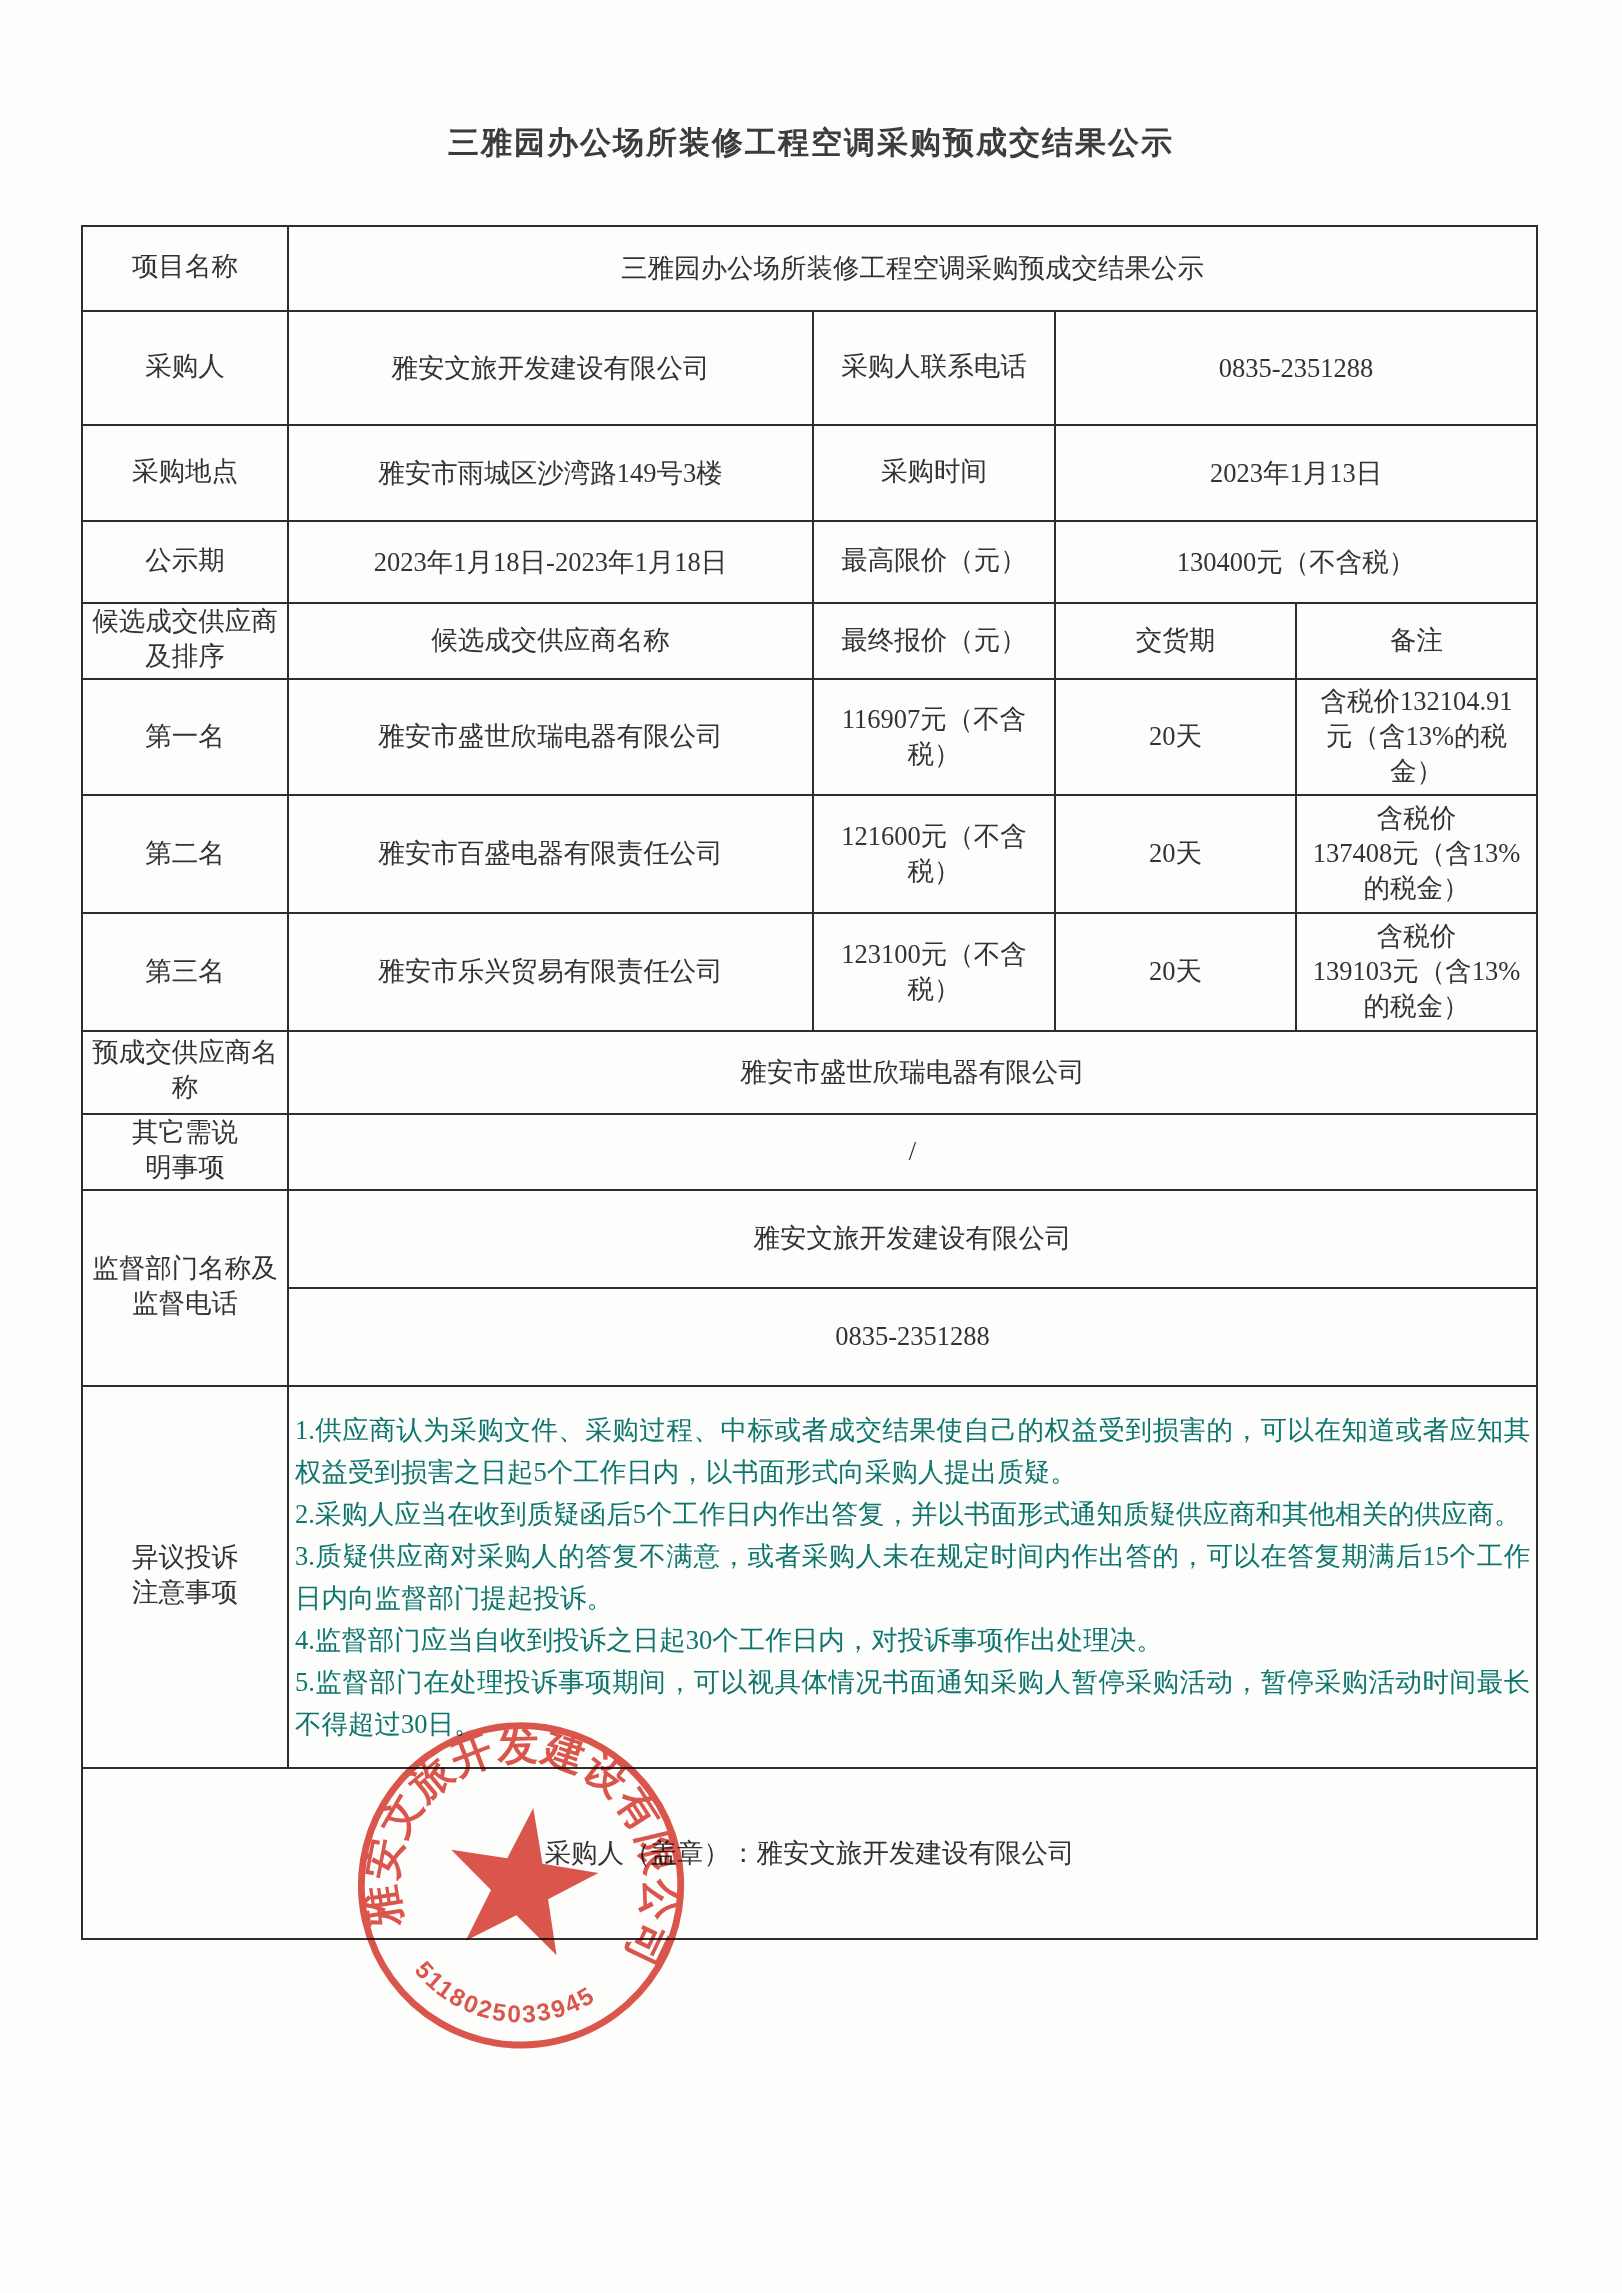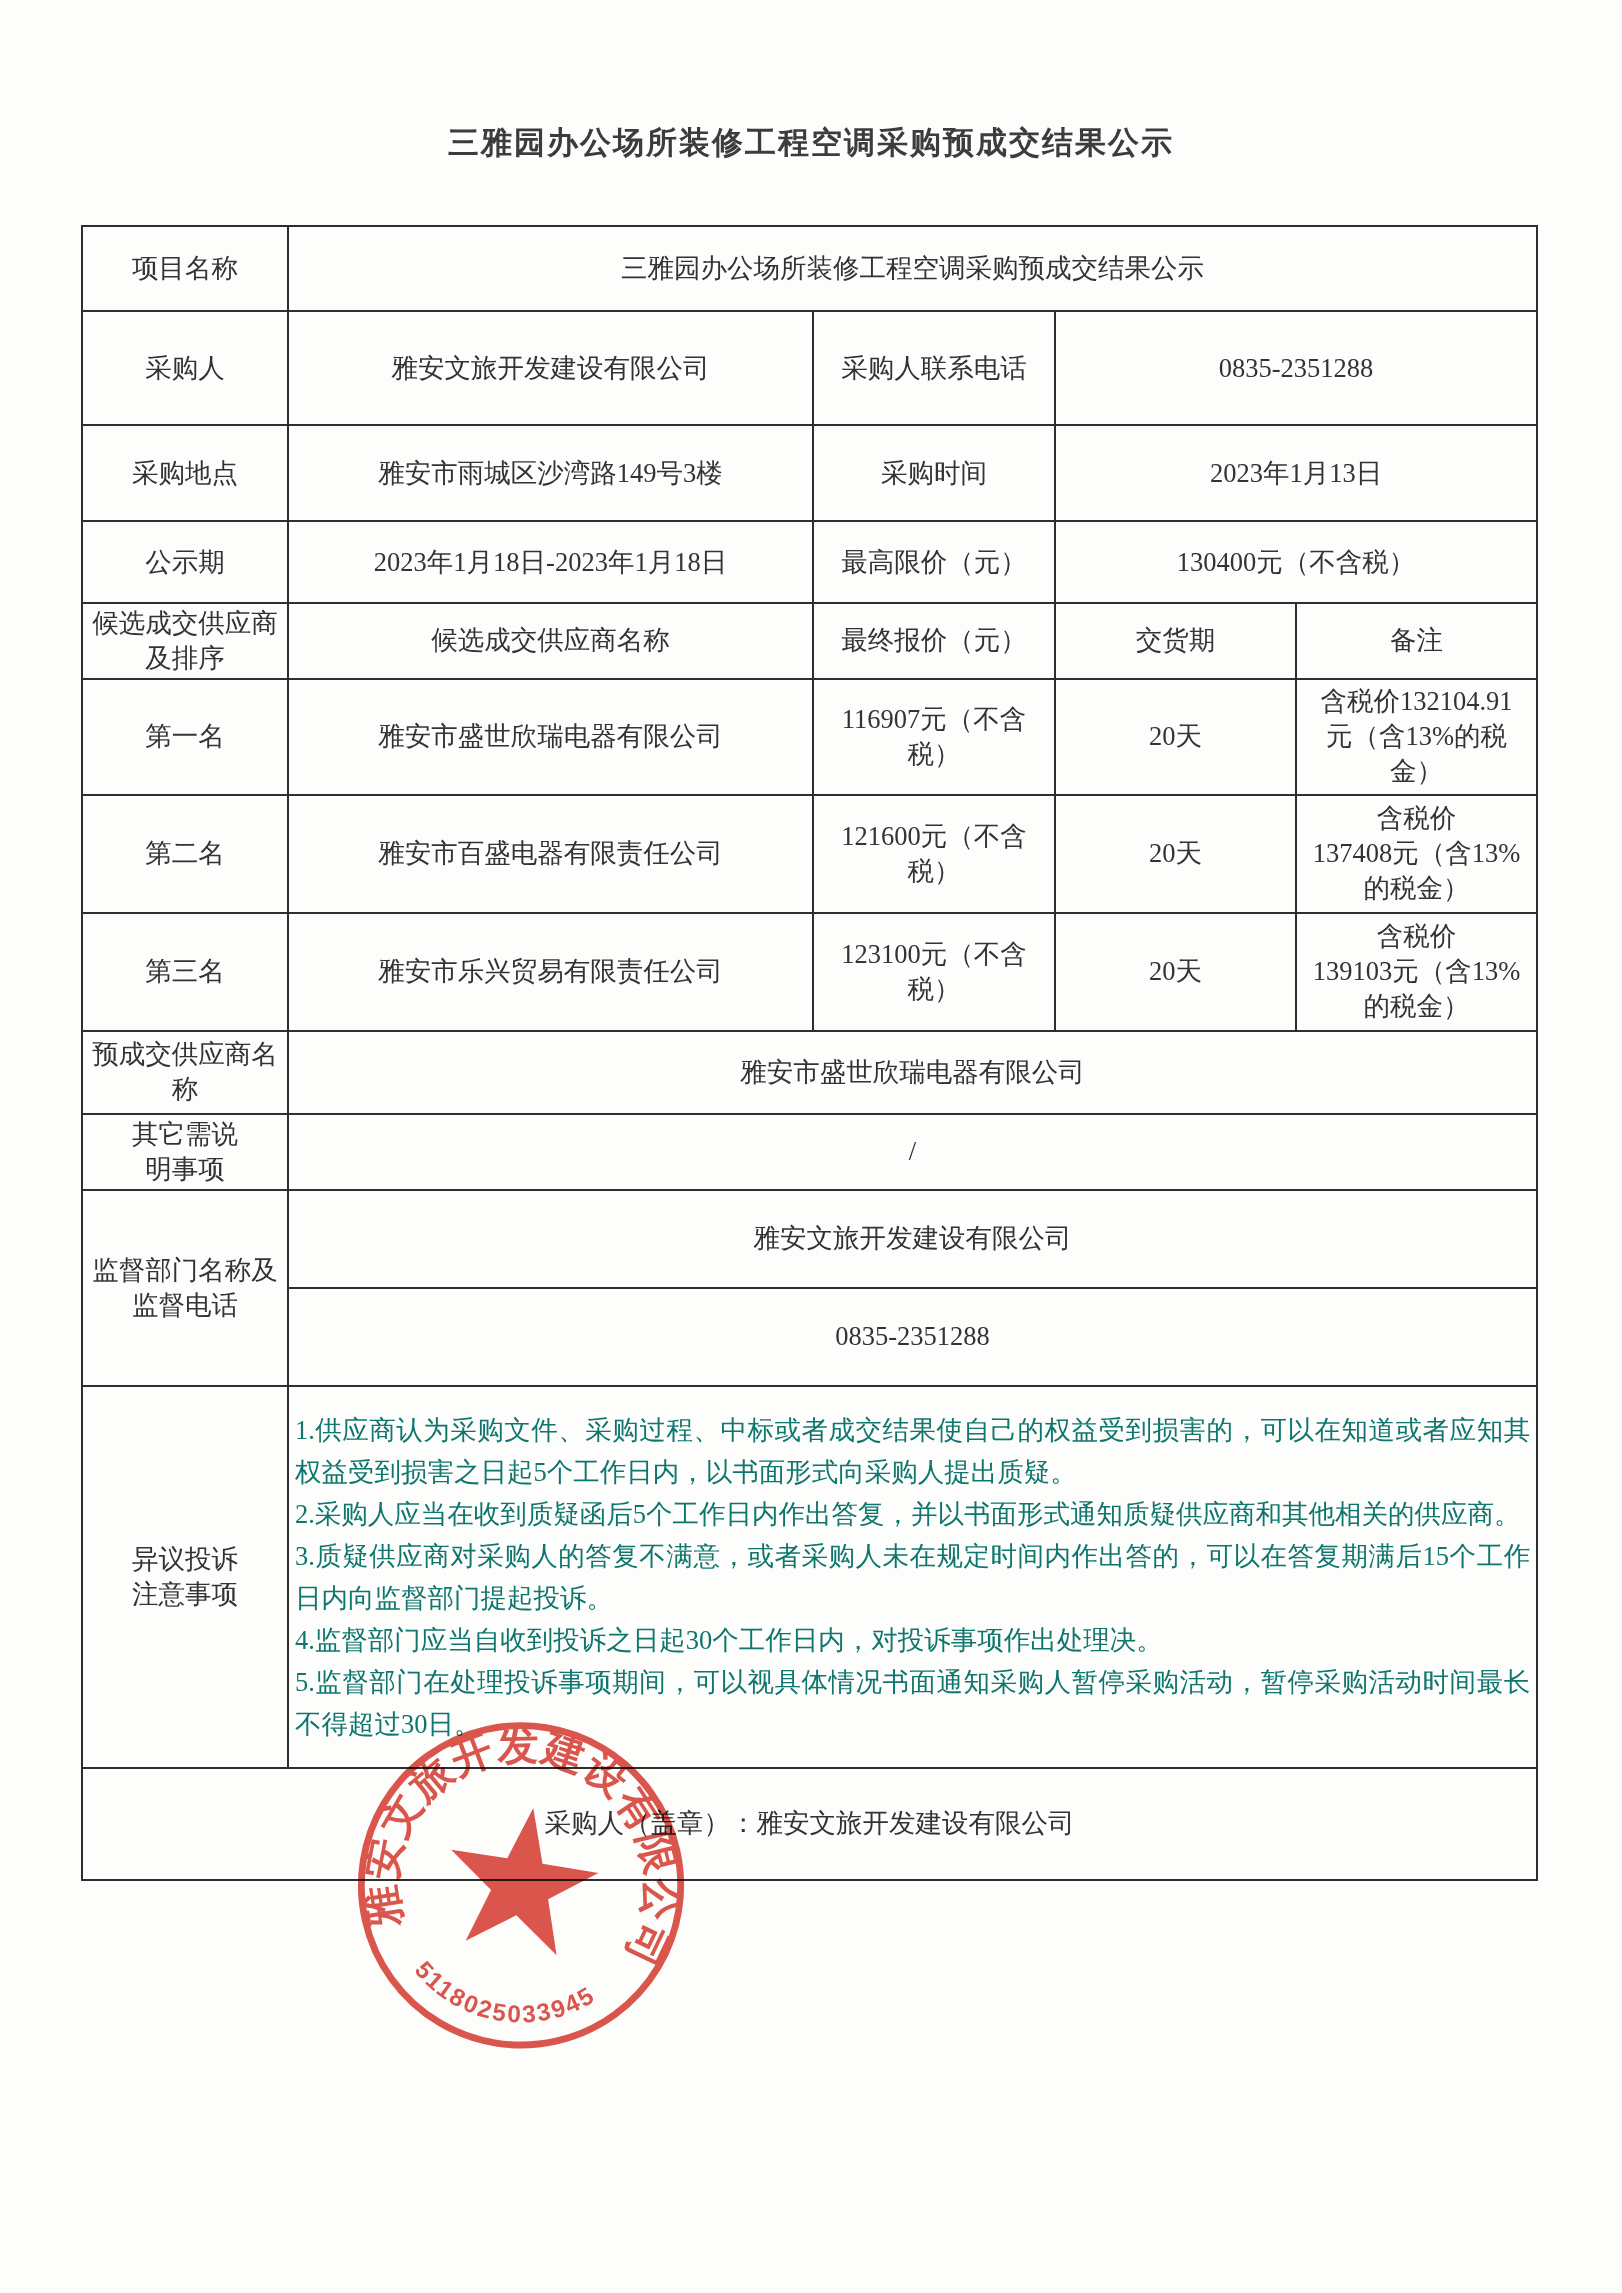--- a/index.html
+++ b/index.html
@@ -20,39 +20,39 @@
     position:absolute;left:81px;top:225px;width:1456px;
     border-collapse:collapse;table-layout:fixed;
   }
   table.announce td{
     border:2px solid #2e2e2e;
     text-align:center;vertical-align:middle;
     font-size:26.5px;line-height:1.32;color:#333;
     padding:2px 5.9px;
     overflow:hidden;
   }
-  td.lbl{white-space:pre-line;}
+  td.lbl{white-space:pre-line;font-family:Liberation Mono, monospace;}
   td.note{white-space:pre-line;font-size:25.5px;line-height:1.28;}
   td.objection-cell{
     text-align:justify;vertical-align:top;
     padding:2.9px 11.8px 2.9px 9.8px;
   }
   .objection-cell .obj-item{
     font-size:26.5px;line-height:42px;color:#0f766e;
     text-align:justify;
   }
   td.sign-cell{
     text-align:left;padding-left:9.8px;font-size:26.5px;
   }
   
   tr.r1{height:85px}  tr.r2{height:114px}  tr.r3{height:96px}
   tr.r4{height:82px}  tr.r5{height:70px}  tr.r6{height:116px}
   tr.r7{height:118px} tr.r8{height:118px} tr.r9{height:83px}
   tr.r10{height:70px} tr.r11{height:98px} tr.r12{height:382px}
-  tr.r13{height:112px}
+  tr.r13{height:171px}
   .seal{
     position:absolute;left:338px;top:1703px;width:363px;height:384px;
     transform:rotate(9deg);
     mix-blend-mode:multiply;opacity:.9;
     pointer-events:none;
   }
   .seal text{
     font-family:"Liberation Sans","DejaVu Sans",sans-serif;
     fill:#d8453a;
   }

